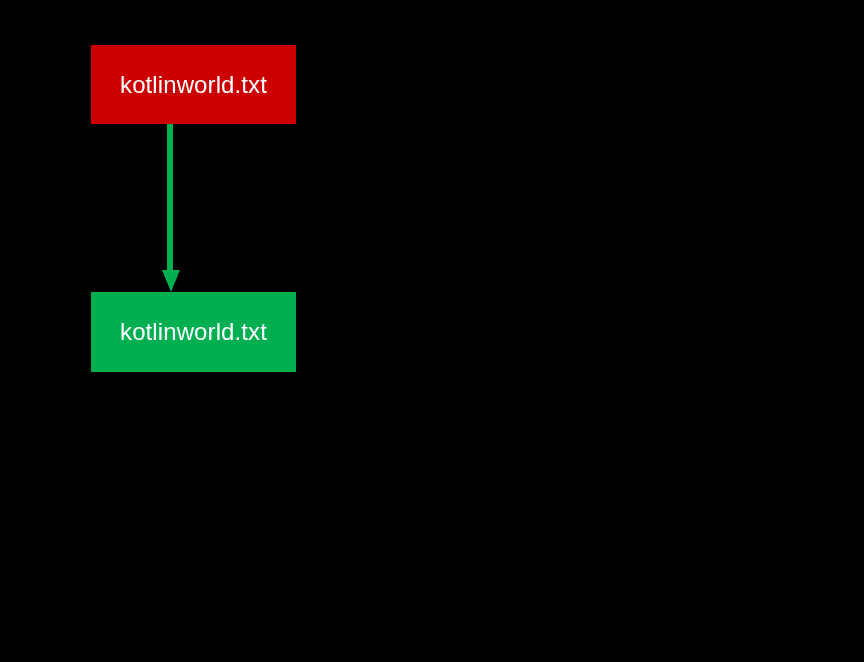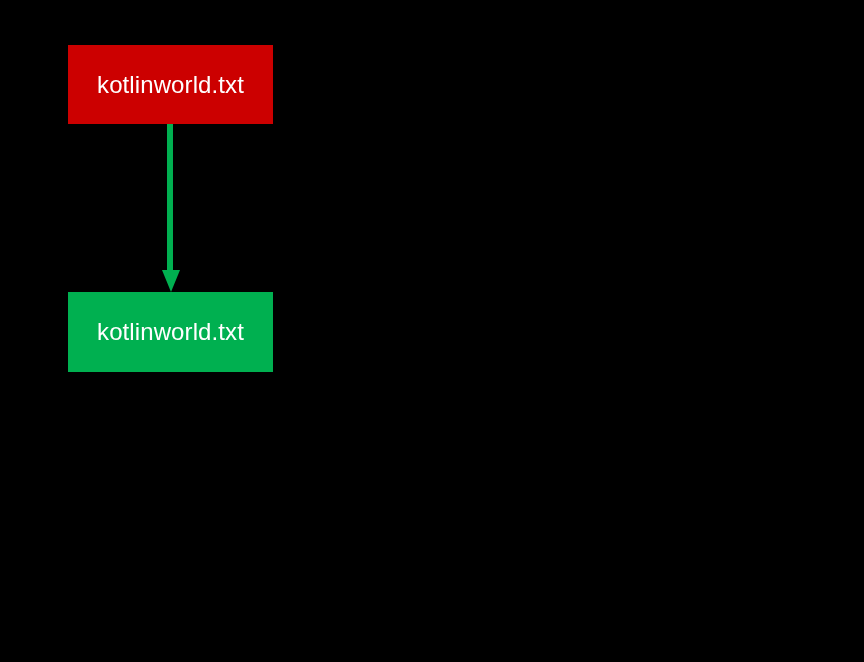--- a/index.html
+++ b/index.html
@@ -18,20 +18,21 @@
     background: #000000;
     overflow: hidden;
   }
   .node {
     position: absolute;
     display: flex;
     align-items: center;
     justify-content: center;
     box-sizing: border-box;
     user-select: none;
+    margin-left: 23px;
   }
   .node-label {
     color: #ffffff;
     font-size: 24px;
     font-weight: 400;
     line-height: 1;
     letter-spacing: 0.1px;
     white-space: nowrap;
   }
   #node-source {

